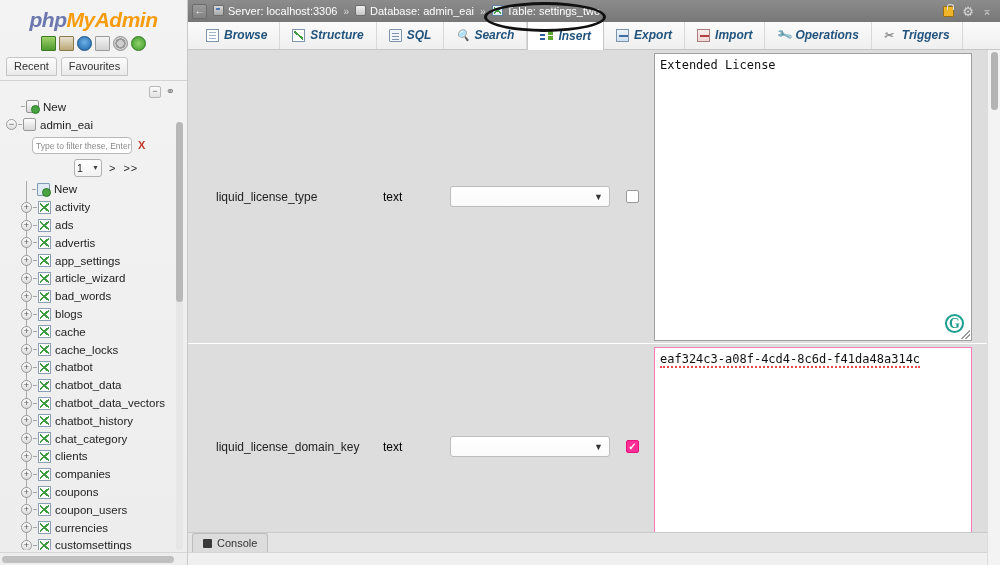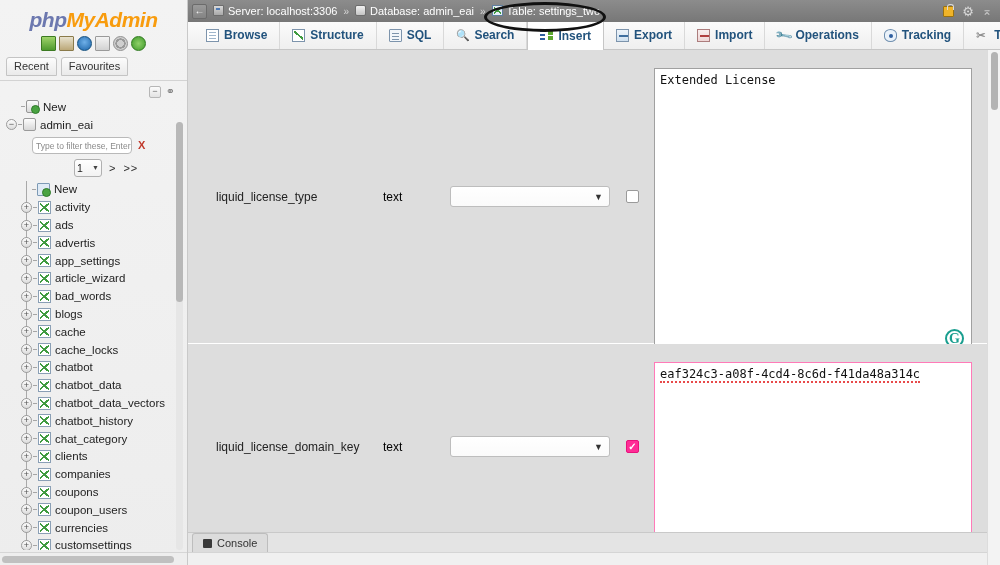--- a/index.html
+++ b/index.html
@@ -238,20 +238,21 @@
     background: linear-gradient(to bottom,#fbfbfb,#efefef);
     border-bottom: 1px solid #c6c6c6;
     padding-left: 6px;
   }
   .tab {
     display: flex; align-items: center; gap: 5px;
     height: 28px; padding: 0 12px;
     font-size: 12px; font-weight: bold; color: #22537d;
     border-right: 1px solid #d9d9d9;
     background: transparent;
+    font-style: italic;
   }
   .tab.active {
     background: #fff;
     border-left: 1px solid #c6c6c6;
     border-right: 1px solid #c6c6c6;
     margin-bottom: -1px; height: 29px;
   }
   .tabico { width: 13px; height: 13px; flex: 0 0 13px; position: relative; }
   .tabico.browse { background:#fff; border:1px solid #7d94ac; }
   .tabico.browse::after { content:""; position:absolute; left:2px; top:2px; right:2px; bottom:2px;
@@ -321,21 +322,21 @@
     border: 1px solid #9a9a9a; border-radius: 2px;
     background: #fff;
   }
   .cbox.checked {
     background: #ff2d96; border-color: #e8127c;
     display: flex; align-items: center; justify-content: center;
   }
   .cbox.checked::after {
     content: "✓"; color: #fff; font-size: 10px; line-height: 1; font-weight: bold;
   }
-  .ta-wrap { position: relative; flex: 1; display: flex; align-items: flex-start; margin-top: 15px; }
+  .ta-wrap { position: relative; flex: 1; display: flex; align-items: flex-start; }
   .ta {
     width: 318px; margin-top: 3px;
     background: #fff;
     font-family: "DejaVu Sans Mono", "Liberation Mono", monospace;
     font-size: 12px;
     color: #111;
     padding: 4px 5px;
     position: relative;
     overflow: hidden;
   }
@@ -662,24 +663,20 @@
       </div>
       <div class="tab">
         <span class="tabico import"></span>
         <span>Import</span>
       </div>
       <div class="tab">
         <span class="tabico oper">🔧</span>
         <span>Operations</span>
       </div>
       <div class="tab">
-        <span class="tabico track"></span>
-        <span>Tracking</span>
-      </div>
-      <div class="tab">
         <span class="tabico trig">✂</span>
         <span>Triggers</span>
       </div>
     </div>
 
     <div id="formarea">
 
       <div class="fieldrow" style="height:294px;">
         <div class="left">
           <span class="fname">liquid_license_type</span>

